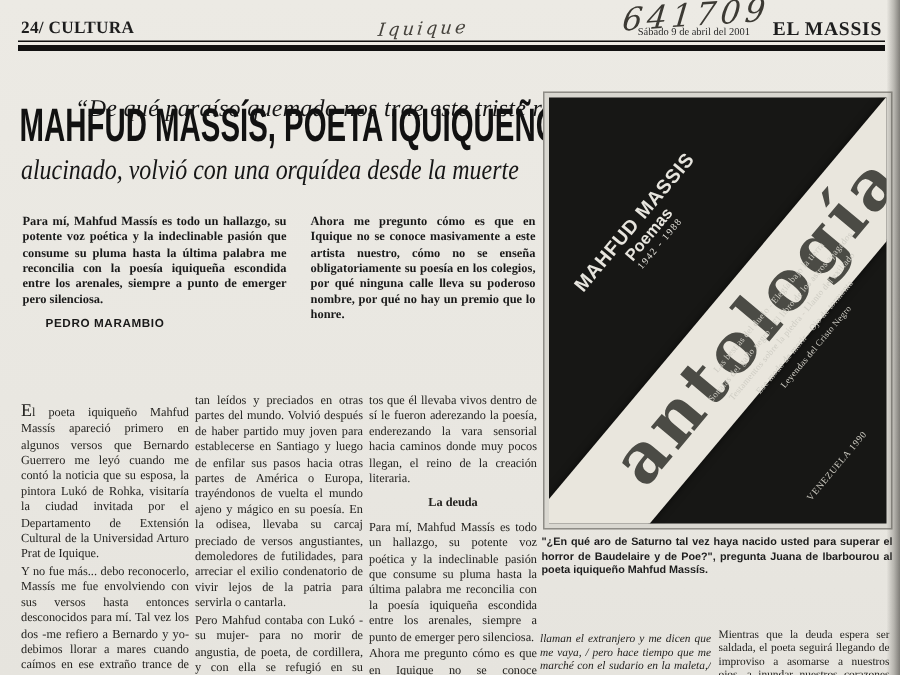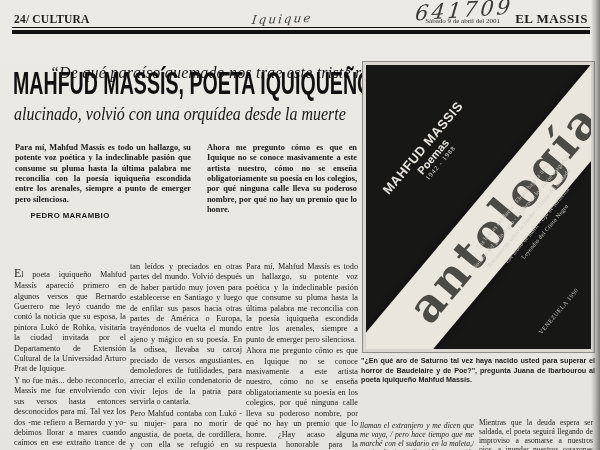--- a/index.html
+++ b/index.html
@@ -114,20 +114,22 @@
     <p>Y no fue más... debo reconocerlo, Massís me fue envolviendo con sus versos hasta entonces desconocidos para mí. Tal vez los dos -me refiero a Bernardo y yo- debimos llorar a mares cuando caímos en ese extraño trance de olfatear a un iquiqueño que ha paseado por el mundo su nombre literario sin que en la ciudad apenas se sepa. Pero no lo hicimos, pudo más el decoro. Así llegó Mahfud Massís a desempolvar en el norte sus libros</p>
   </div>
 
   <div class="bodycol col2">
     <p>tan leídos y preciados en otras partes del mundo. Volvió después de haber partido muy joven para establecerse en Santiago y luego de enfilar sus pasos hacia otras partes de América o Europa, trayéndonos de vuelta el mundo ajeno y mágico en su poesía. En la odisea, llevaba su carcaj preciado de versos angustiantes, demoledores de futilidades, para arreciar el exilio condenatorio de vivir lejos de la patria para servirla o cantarla.</p>
     <p>Pero Mahfud contaba con Lukó -su mujer- para no morir de angustia, de poeta, de cordillera, y con ella se refugió en su andamio poético, sin vacilaciones ni derrotas.</p>
     <p>El poeta Massís tiene el esplendor de la palabra y su extraordinaria lucidez para cantar lo que tanto lo angustia y lo copa de perversos fantasmas que le están siempre pisando los talones cuando se trata de crear, y estos mismos muer-</p>
   </div>
 
   <div class="bodycol col3">
+    <p>tos que él llevaba vivos dentro de sí le fueron aderezando la poesía, enderezando la vara sensorial hacia caminos donde muy pocos llegan, el reino de la creación literaria.</p>
+    <div class="subhead">La deuda</div>
     <p>Para mí, Mahfud Massís es todo un hallazgo, su potente voz poética y la indeclinable pasión que consume su pluma hasta la última palabra me reconcilia con la poesía iquiqueña escondida entre los arenales, siempre a punto de emerger pero silenciosa.</p>
     <p><span>Ahora me pregunto cómo es que en Iquique no se conoce masivamente a este artista nuestro, cómo no se enseña obligatoriamente su poesía en los colegios, por qué ninguna calle lleva su poderoso nombre, por qué no hay un premio que lo honre. ¿Hay acaso alguna respuesta honorable para la duda?. Massís dice: </span></p>
   </div>
 
   <div class="photo-frame">
     <div class="cover">
       <div class="band">
         <span class="band-word">antología</span>
       </div>
       <div class="cover-author">

